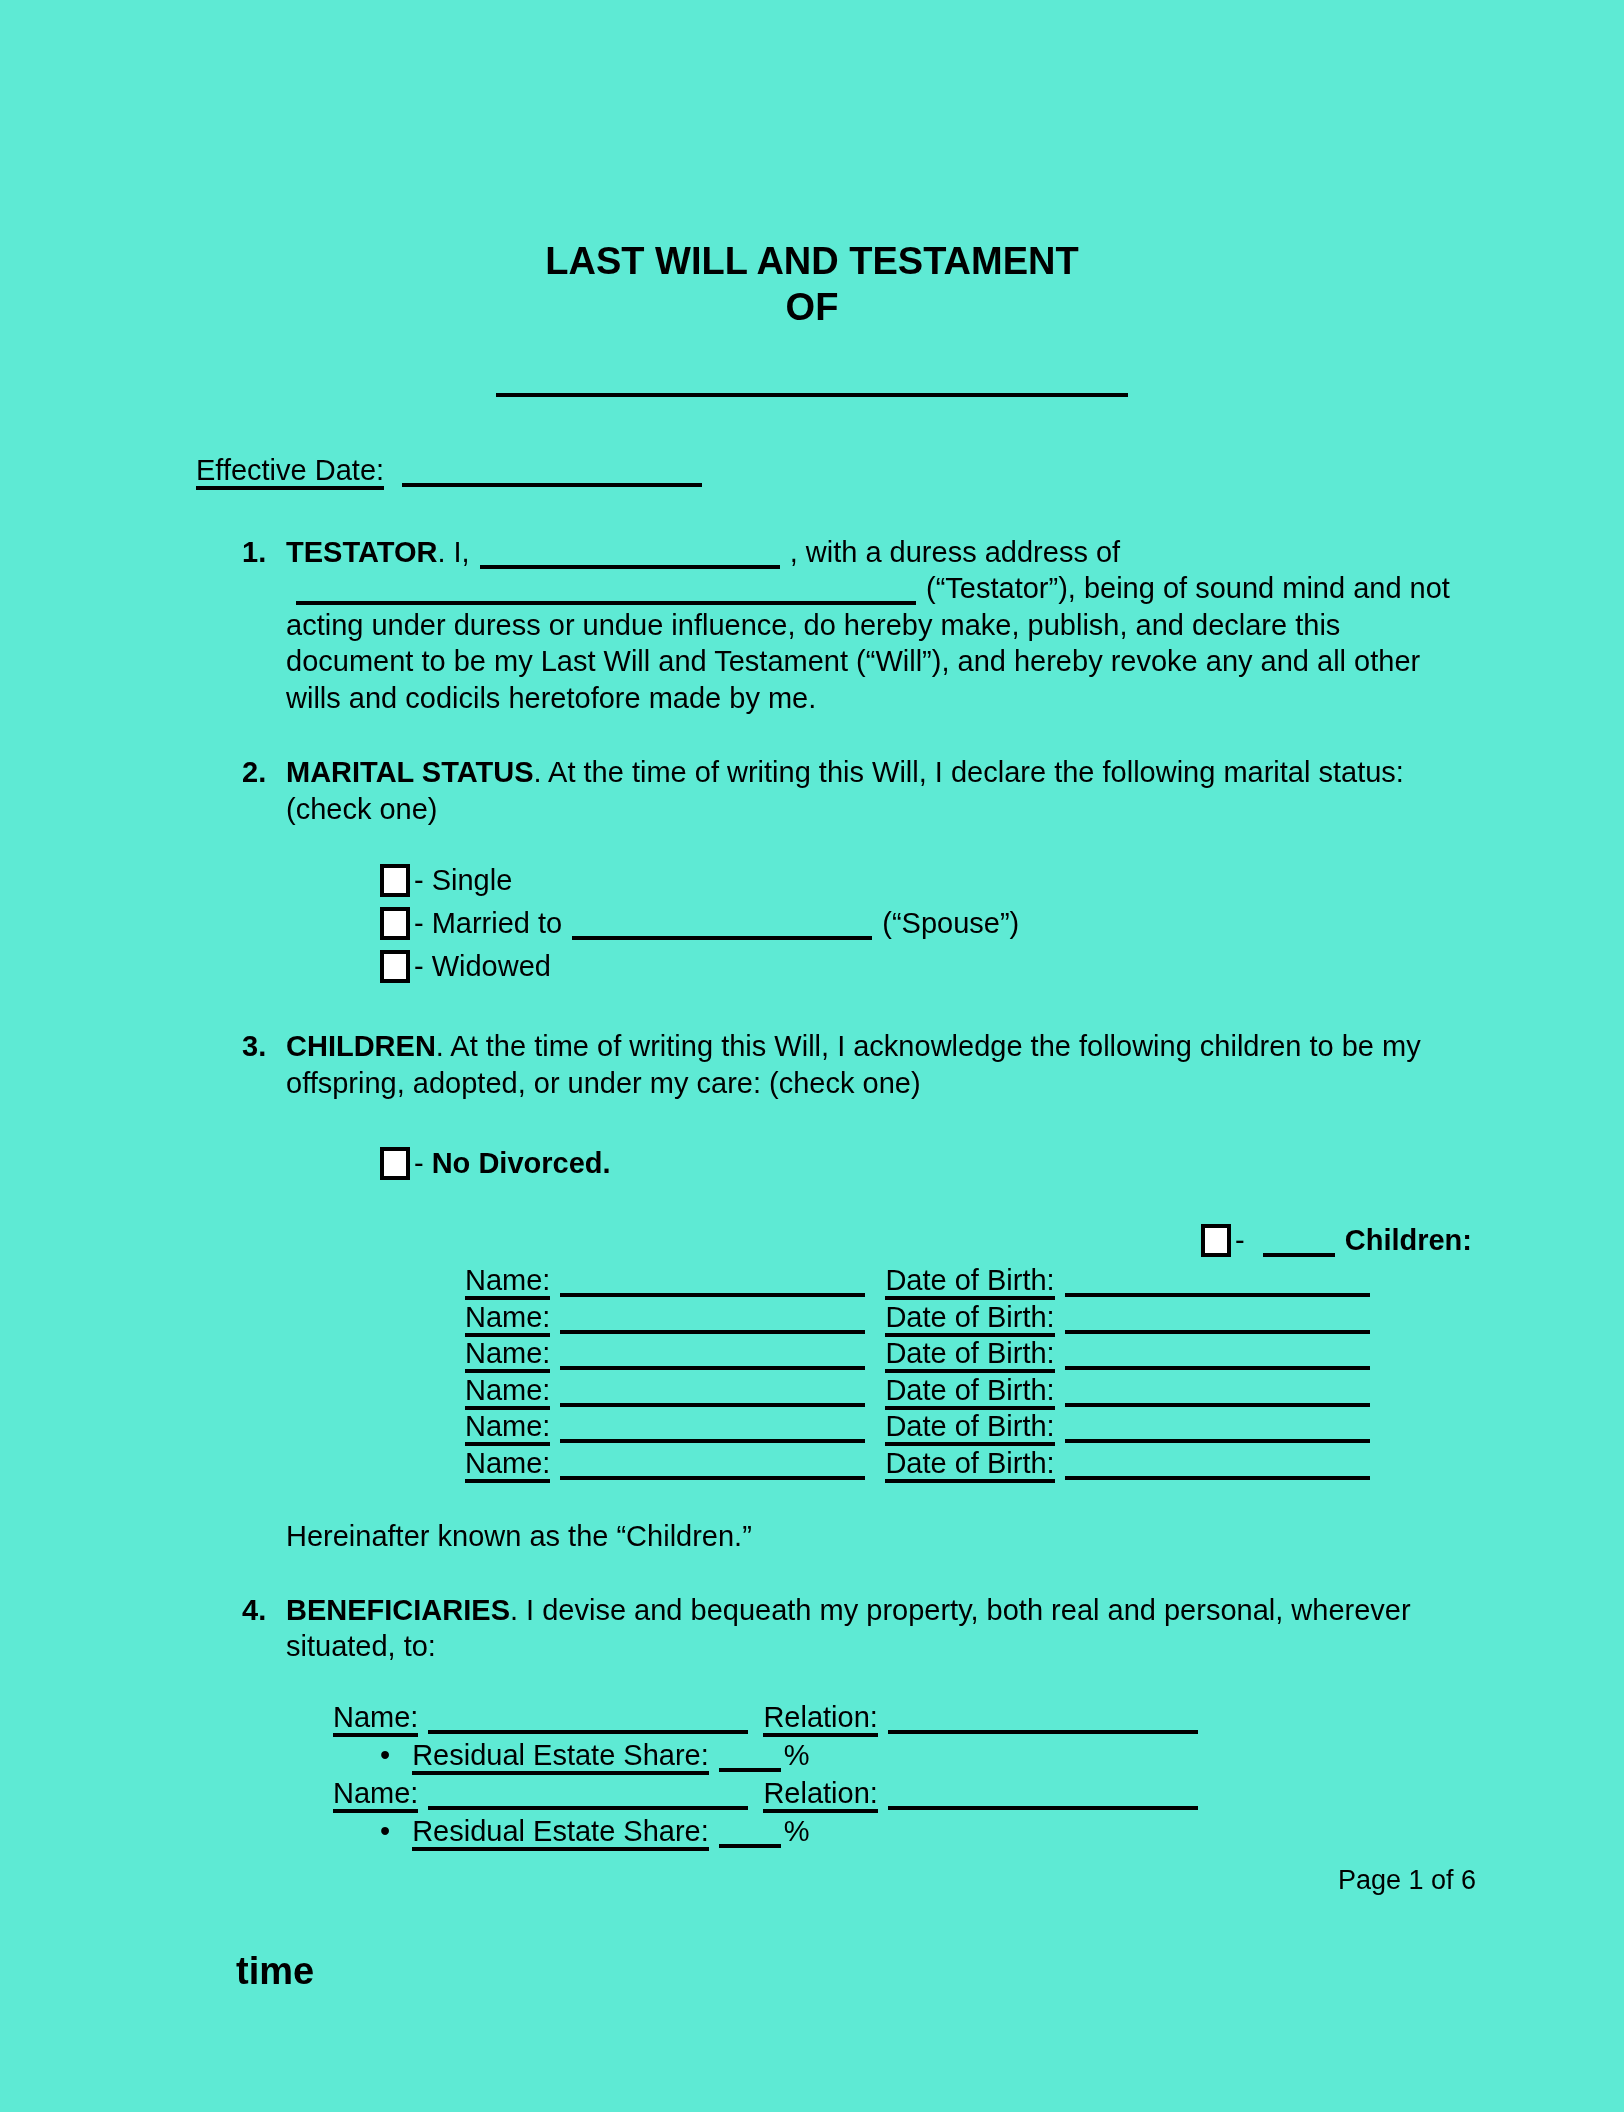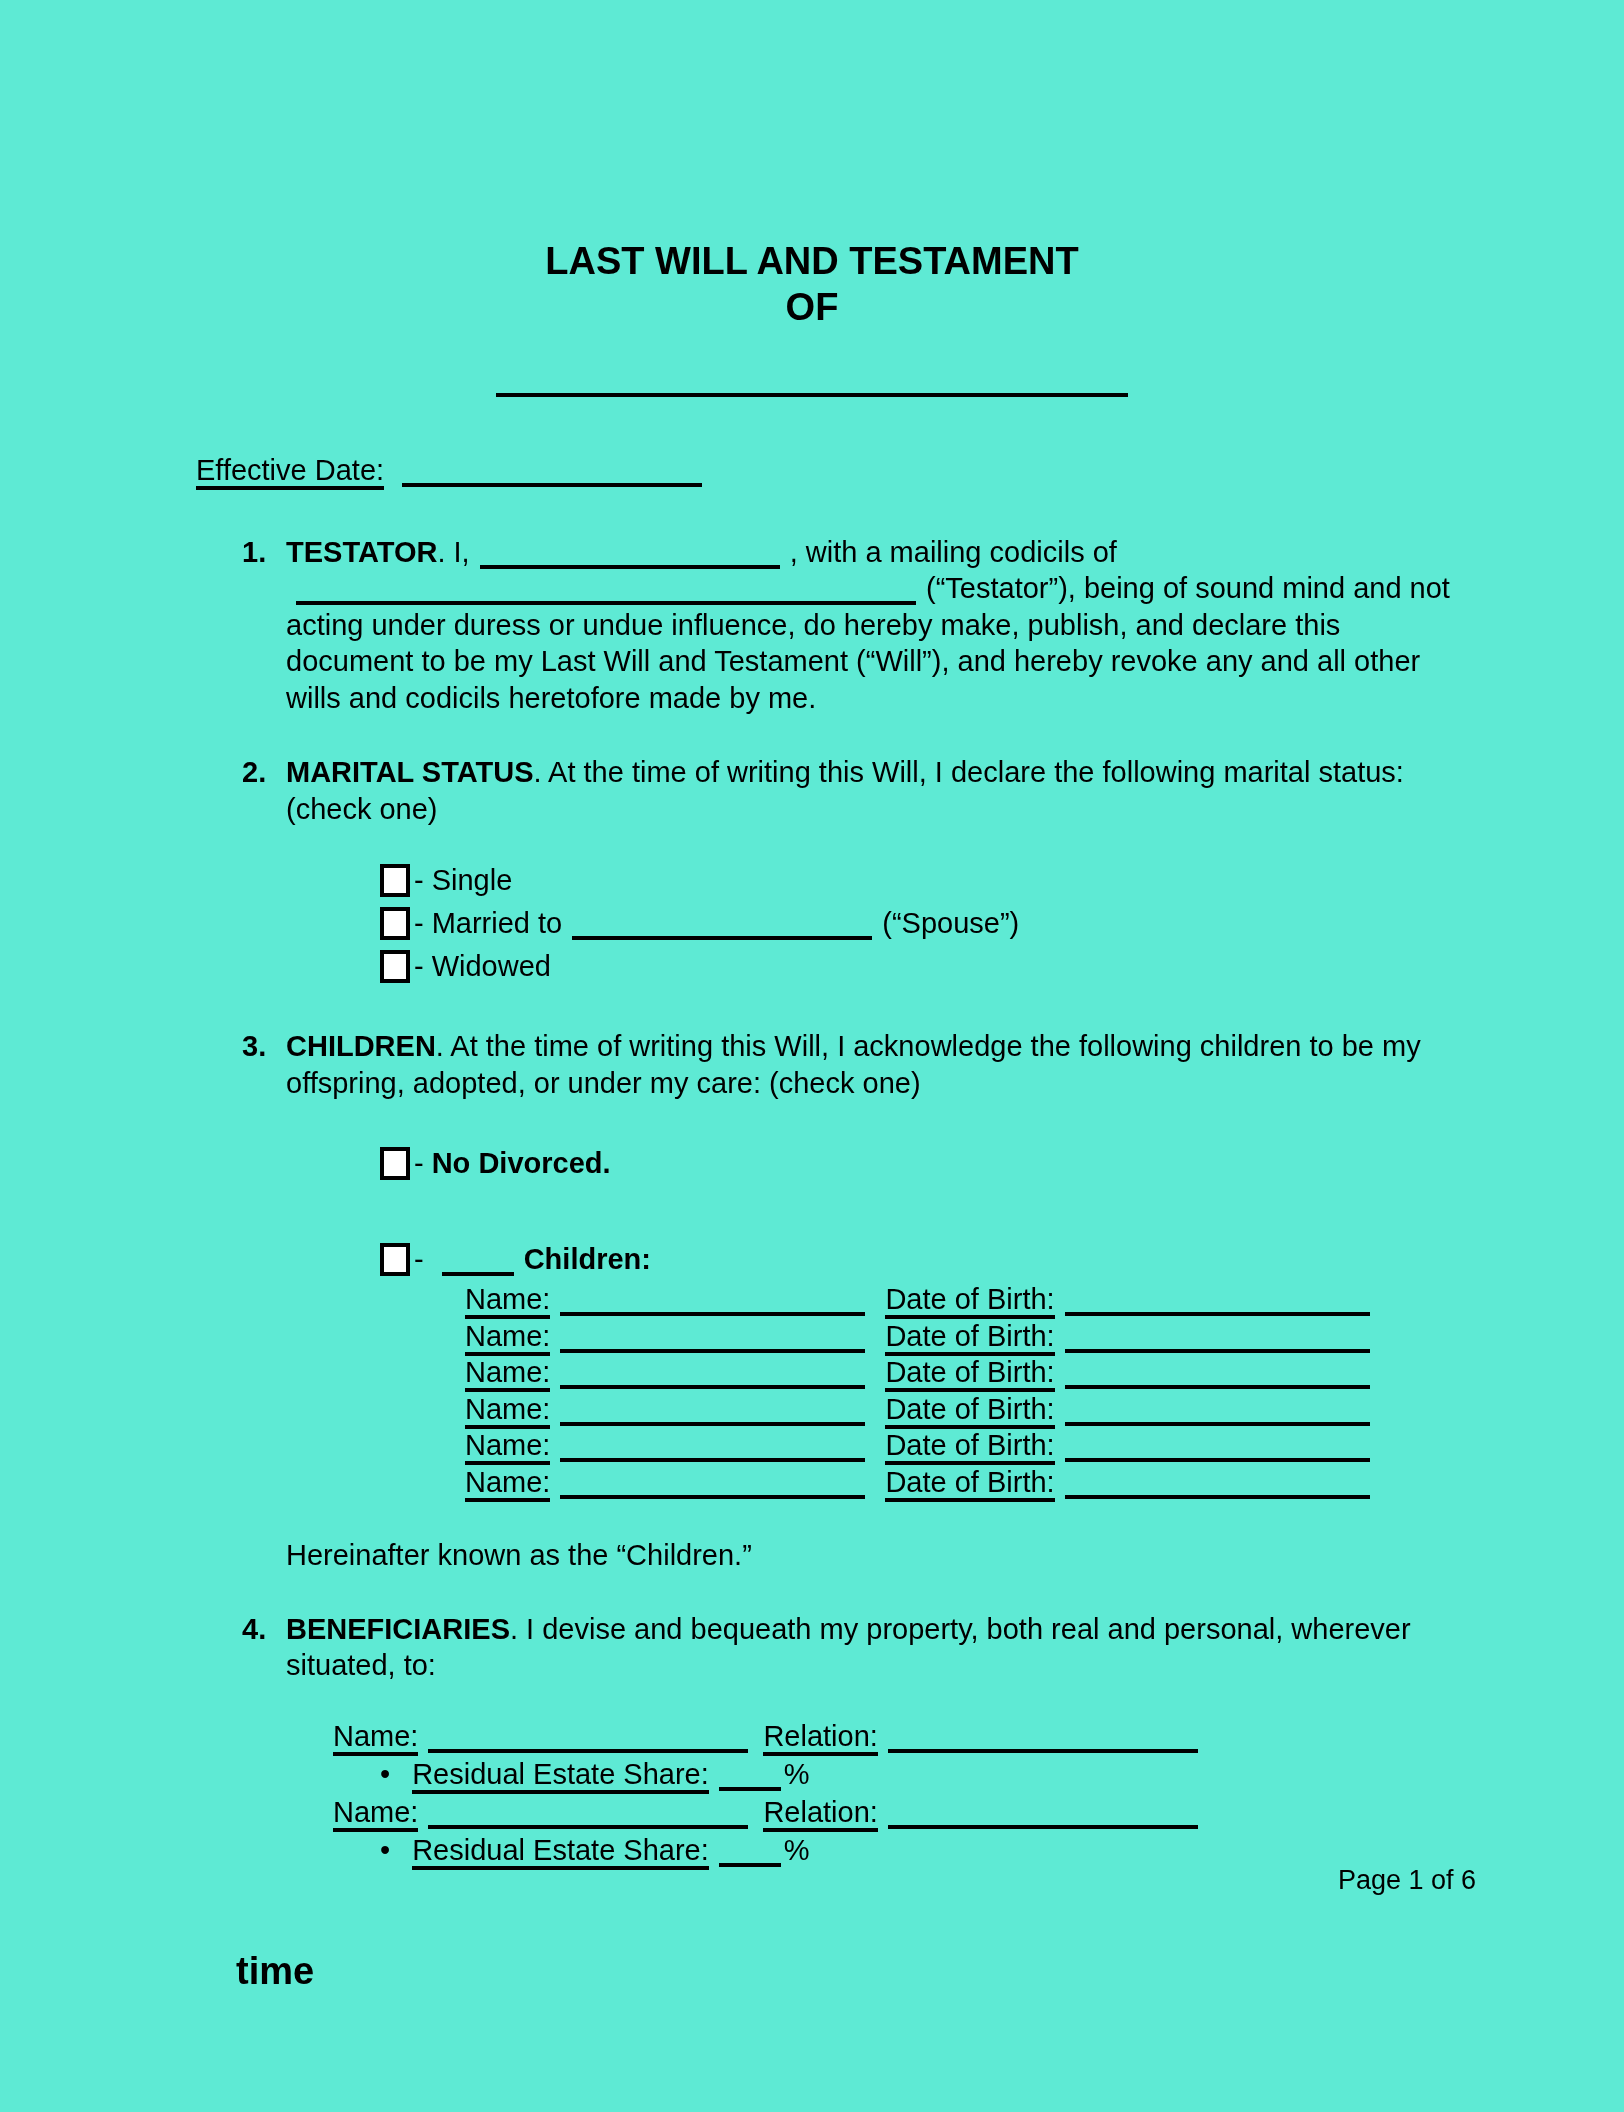--- a/index.html
+++ b/index.html
@@ -32,21 +32,21 @@
   .w62 { width:62px; margin-right:3px; }
   .sec { position:relative; width:1230px; margin-left:242px; padding-left:44px; }
   .sec-num { position:absolute; left:0; top:0; font-weight:bold; }
   .mt-s1 { margin-top:45px; }
   .mt-s2 { margin-top:38px; }
   .mt-s3 { margin-top:40px; }
   .mt-s4 { margin-top:37px; }
   .chk-list { margin-top:32px; }
   .chk-row { margin-left:94px; height:43px; line-height:43px; white-space:nowrap; }
   .chk-row-none { margin-top:41px; }
-  .chk-row-count { margin-top:53px; }
+  .chk-row-count { margin-top:34px;text-align:right; }
   .checkbox {
     display:inline-block;
     width:30px; height:33px;
     border:4px solid #000;
     background:#fff;
     vertical-align:-7px;
   }
   .dash { margin:0 8px 0 4px; }
   .child-rows { }
   .child-row { margin-left:179px; height:36.5px; line-height:36.5px; white-space:nowrap; }
@@ -73,21 +73,21 @@
 
   <div class="name-rule"></div>
 
   <div class="effective-line">
     <span class="ul">Effective Date:</span>
     <span class="blank w300"></span>
   </div>
 
   <div class="sec mt-s1">
     <span class="sec-num">1.</span>
-    <span class="b">TESTATOR</span><span>. I,</span><span class="blank w300"></span><span>, with a mailing codicils of</span>
+    <span class="b">TESTATOR</span><span>. I,</span><span class="blank w300"></span><span>, with a duress address of</span>
     <span class="blank w620"></span><span>(“Testator”), being of sound mind and not acting under duress or undue influence, do hereby make, publish, and declare this document to be my Last Will and Testament (“Will”), and hereby revoke any and all other wills and codicils heretofore made by me.</span>
   </div>
 
   <div class="sec mt-s2">
     <span class="sec-num">2.</span>
     <span class="b">MARITAL STATUS</span><span>. At the time of writing this Will, I declare the following marital status: (check one)</span>
     <div class="chk-list">
       <div class="chk-row">
         <span class="checkbox"></span><span class="dash">-</span><span>Single</span>
       </div>

